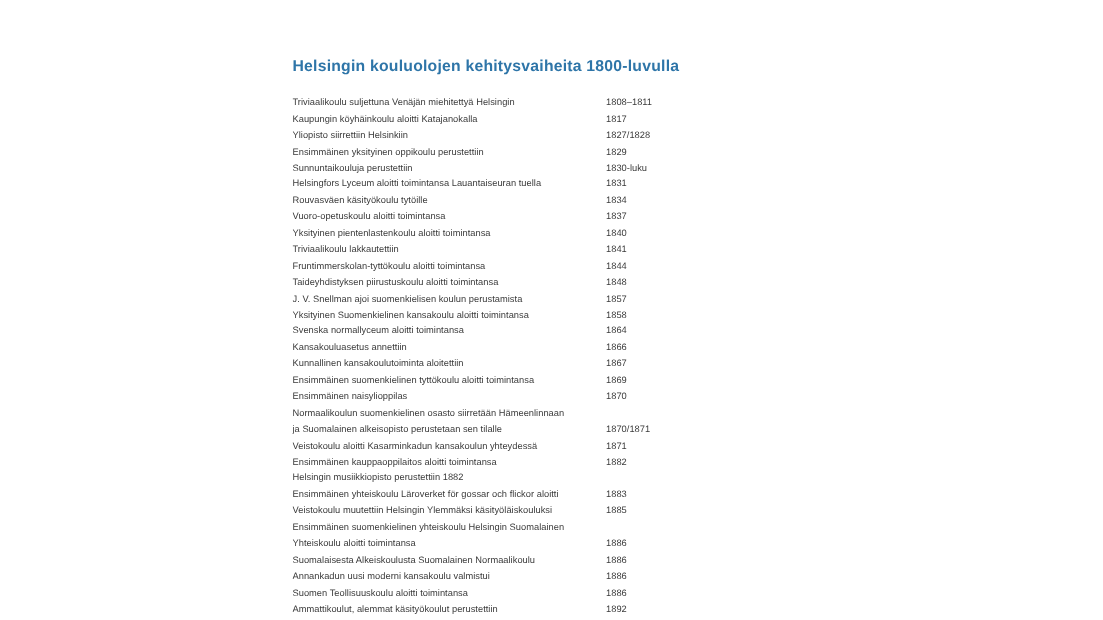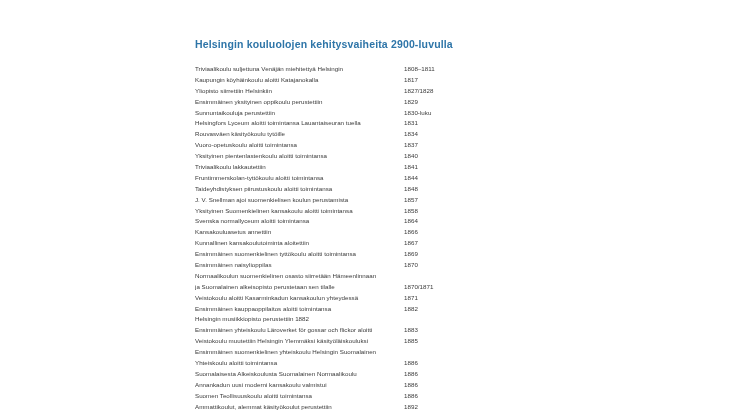--- a/index.html
+++ b/index.html
@@ -58,21 +58,21 @@
     font-size: 6.2px;
     color: #3a3a3a;
     letter-spacing: 0.02px;
   }
 </style>
 </head>
 <body>
 
 <div class="page">
 
-  <div class="doc-title">Helsingin kouluolojen kehitysvaiheita 2900-luvulla</div>
+  <div class="doc-title">Helsingin kouluolojen kehitysvaiheita 1800-luvulla</div>
 
   <div class="timeline">
       <div class="row">
         <div class="row-label">Triviaalikoulu suljettuna Venäjän miehitettyä Helsingin</div>
         <div class="row-year">1808–1811</div>
       </div>
       <div class="row">
         <div class="row-label">Kaupungin köyhäinkoulu aloitti Katajanokalla</div>
         <div class="row-year">1817</div>
       </div>

